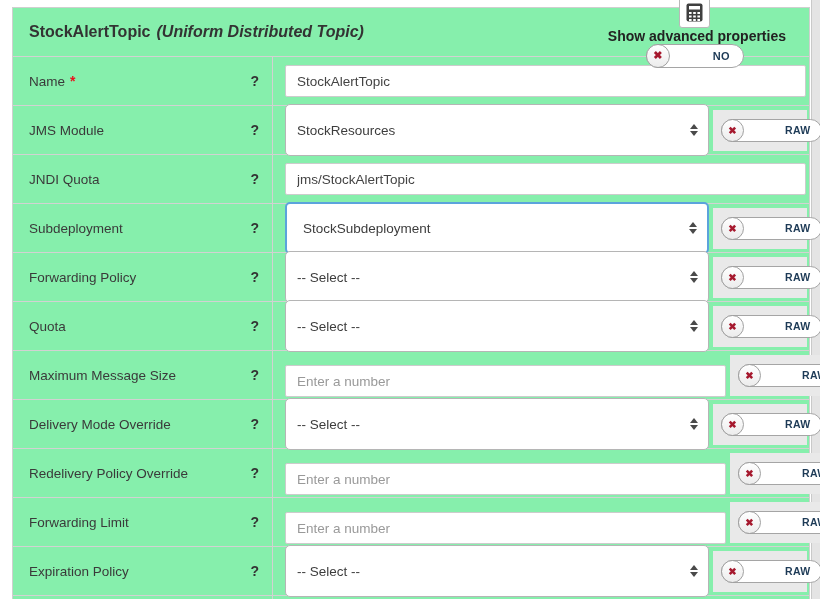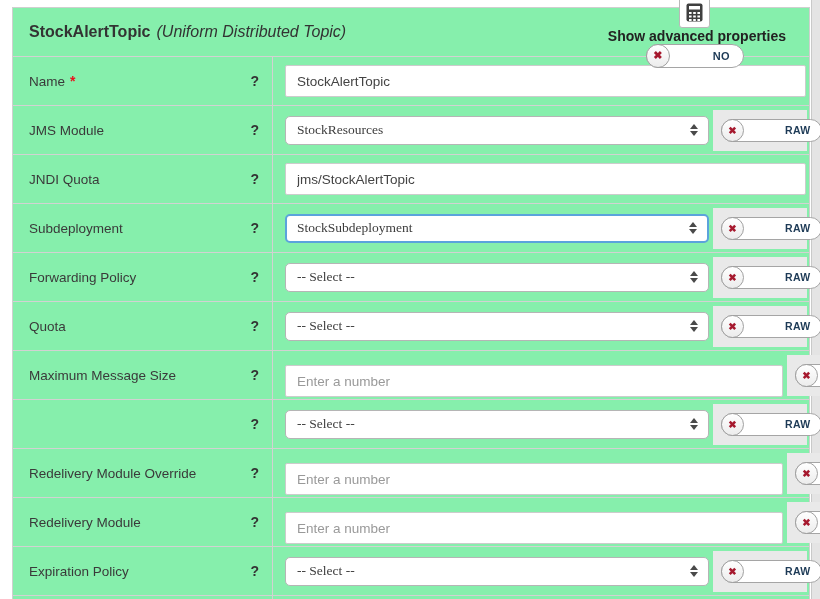--- a/index.html
+++ b/index.html
@@ -6,21 +6,21 @@
   html,body { width:820px; height:599px; background:#fff; overflow:hidden;
               font-family:"Liberation Sans", sans-serif; }
   .gutter { position:absolute; top:0; right:0; width:9px; height:599px;
             background:#e4e4e4; border-left:1px solid #c9c9c9; }
   .panel { position:absolute; left:12px; top:7px; width:798px; height:592px;
            background:#86efac; border:1px solid #cfcfcf; border-bottom:none; }
 
   
   .header-row { height:48px; display:flex; align-items:center; padding:0 13px 0 16px; }
   .title { font-size:16px; font-weight:bold; color:#333; white-space:nowrap; }
-  .subtitle { font-size:16px; font-weight:normal; font-style:italic; color:#333; margin-left:6px; white-space:nowrap; }
+  .subtitle { font-size:16px; font-weight:bold; font-style:italic; color:#333; margin-left:6px; white-space:nowrap; }
   .header-right { margin-left:auto; display:flex; align-items:center;flex-direction:column; }
   .calc-btn { width:31px; height:31px; border:1px solid #b9b9b9; border-radius:3px;
               background:#fff; display:flex; align-items:center; justify-content:center; cursor:pointer; }
   .adv-label { font-weight:bold; font-size:14px; color:#222; margin:0 10px 0 14px; white-space:nowrap; }
 
   
   .toggle-pill { position:relative; display:inline-flex; align-items:center; height:24px;
                  border:1px solid #a5a5a5; border-radius:13px; background:#fff;
                  padding:0 13px 0 34px; cursor:pointer; }
   .knob { position:absolute; left:-1px; top:-1px; width:24px; height:24px;
@@ -38,27 +38,27 @@
   .label-cell { flex:0 0 260px; border-right:1px solid #d2d2d2;
                 display:flex; align-items:center; padding:0 13px 0 16px; }
   .field-label { font-size:13.5px; color:#3a3a3a; white-space:nowrap; }
   .required { color:#e8131d; font-weight:bold; font-size:14px; margin-left:5px; }
   .help { margin-left:auto; font-weight:bold; font-size:14px; color:#333; cursor:default; }
   .input-cell { flex:1; display:flex; align-items:center; padding-left:12px; }
 
   .text-input { height:32px; border:1px solid #ccc; border-radius:2px; padding:0 11px;
                 font-size:13.5px; color:#444; font-family:inherit; outline:none; background:#fff; }
   .text-input.full { width:521px; }
-  .text-input.num  { width:498px;margin-top:12px; }
+  .text-input.num  { width:441px;margin-top:12px; }
   .text-input::placeholder { color:#999; opacity:1; }
 
-  .select { width:424px; height:29px; border:1px solid #b5b5b5; border-radius:5px;
+  .select { width:424px; height:52px; border:1px solid #b5b5b5; border-radius:5px;
             background:#fff; display:flex; align-items:center; padding:0 10px 0 11px;
-            font-size:13.5px; color:#3d3d3d; cursor:pointer;font-family:Liberation Serif, serif; }
-  .select.focused { border:2px solid #5ba3dc; padding-left:10px;gap:16px; }
+            font-size:13.5px; color:#3d3d3d; cursor:pointer; }
+  .select.focused { border:2px solid #5ba3dc; padding-left:16px;gap:16px; }
   .select-arrows { margin-left:auto; display:flex; flex-direction:column; align-items:center; gap:2px; }
   .select-arrows .up   { width:0; height:0; border-left:4px solid transparent;
                          border-right:4px solid transparent; border-bottom:5px solid #4a4a4a; }
   .select-arrows .down { width:0; height:0; border-left:4px solid transparent;
                          border-right:4px solid transparent; border-top:5px solid #4a4a4a; }
 
   .raw-strip { margin-left:4px; width:94px; height:41px; background:#e9e9e9;
                display:flex; align-items:center; padding-left:8px; }
 
   .form-row.partial { height:5px; }
@@ -217,20 +217,21 @@
         <div class="toggle-pill raw">
           <span class="knob">✖</span>
           <span class="pill-label">RAW</span>
         </div>
       </div>
     </div>
   </div>
 
   <div class="form-row">
     <div class="label-cell">
+      <span class="field-label">Delivery Mode Override</span>
       <span class="help">?</span>
     </div>
     <div class="input-cell">
       <div class="select">
         <span>-- Select --</span>
         <span class="select-arrows">
             <i class="up"></i>
             <i class="down"></i>
           </span>
       </div>
@@ -238,37 +239,37 @@
         <div class="toggle-pill raw">
           <span class="knob">✖</span>
           <span class="pill-label">RAW</span>
         </div>
       </div>
     </div>
   </div>
 
   <div class="form-row">
     <div class="label-cell">
-      <span class="field-label">Redelivery Module Override</span>
+      <span class="field-label">Redelivery Policy Override</span>
       <span class="help">?</span>
     </div>
     <div class="input-cell">
       <input class="text-input num" placeholder="Enter a number" style="">
       <div class="raw-strip">
         <div class="toggle-pill raw">
           <span class="knob">✖</span>
           <span class="pill-label">RAW</span>
         </div>
       </div>
     </div>
   </div>
 
   <div class="form-row">
     <div class="label-cell">
-      <span class="field-label">Redelivery Module</span>
+      <span class="field-label">Forwarding Limit</span>
       <span class="help">?</span>
     </div>
     <div class="input-cell">
       <input class="text-input num" placeholder="Enter a number" style="">
       <div class="raw-strip">
         <div class="toggle-pill raw">
           <span class="knob">✖</span>
           <span class="pill-label">RAW</span>
         </div>
       </div>

